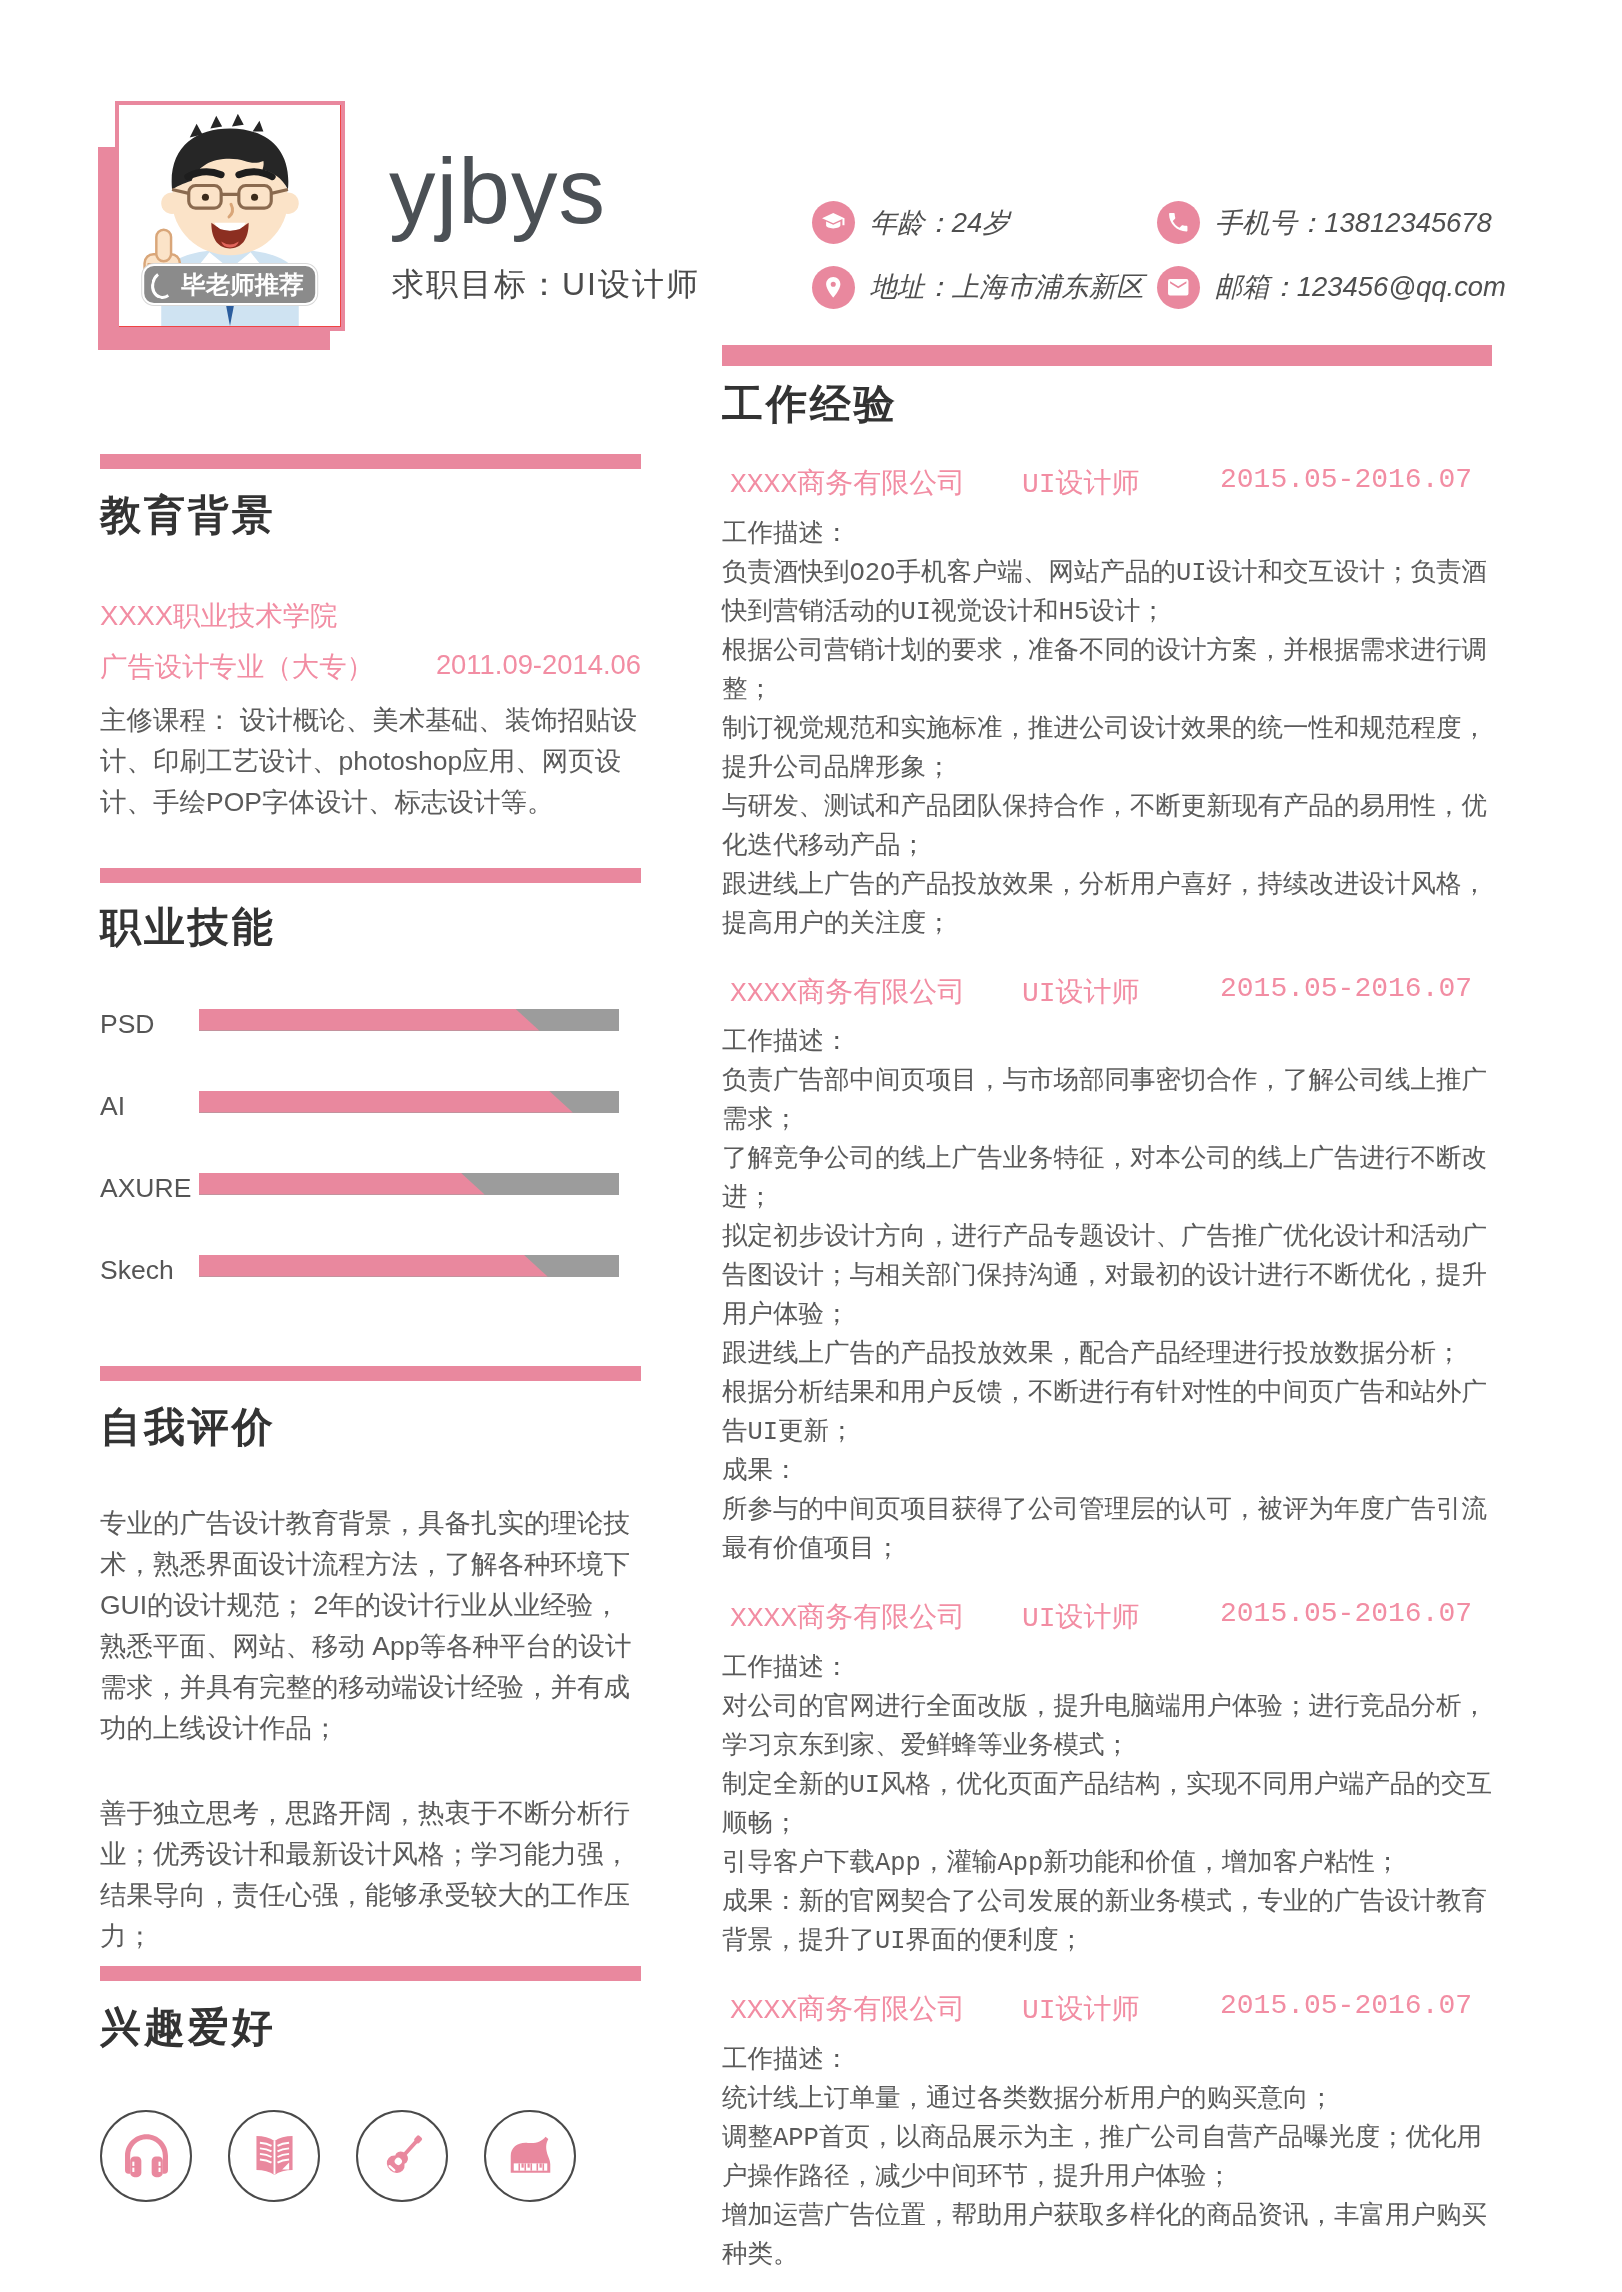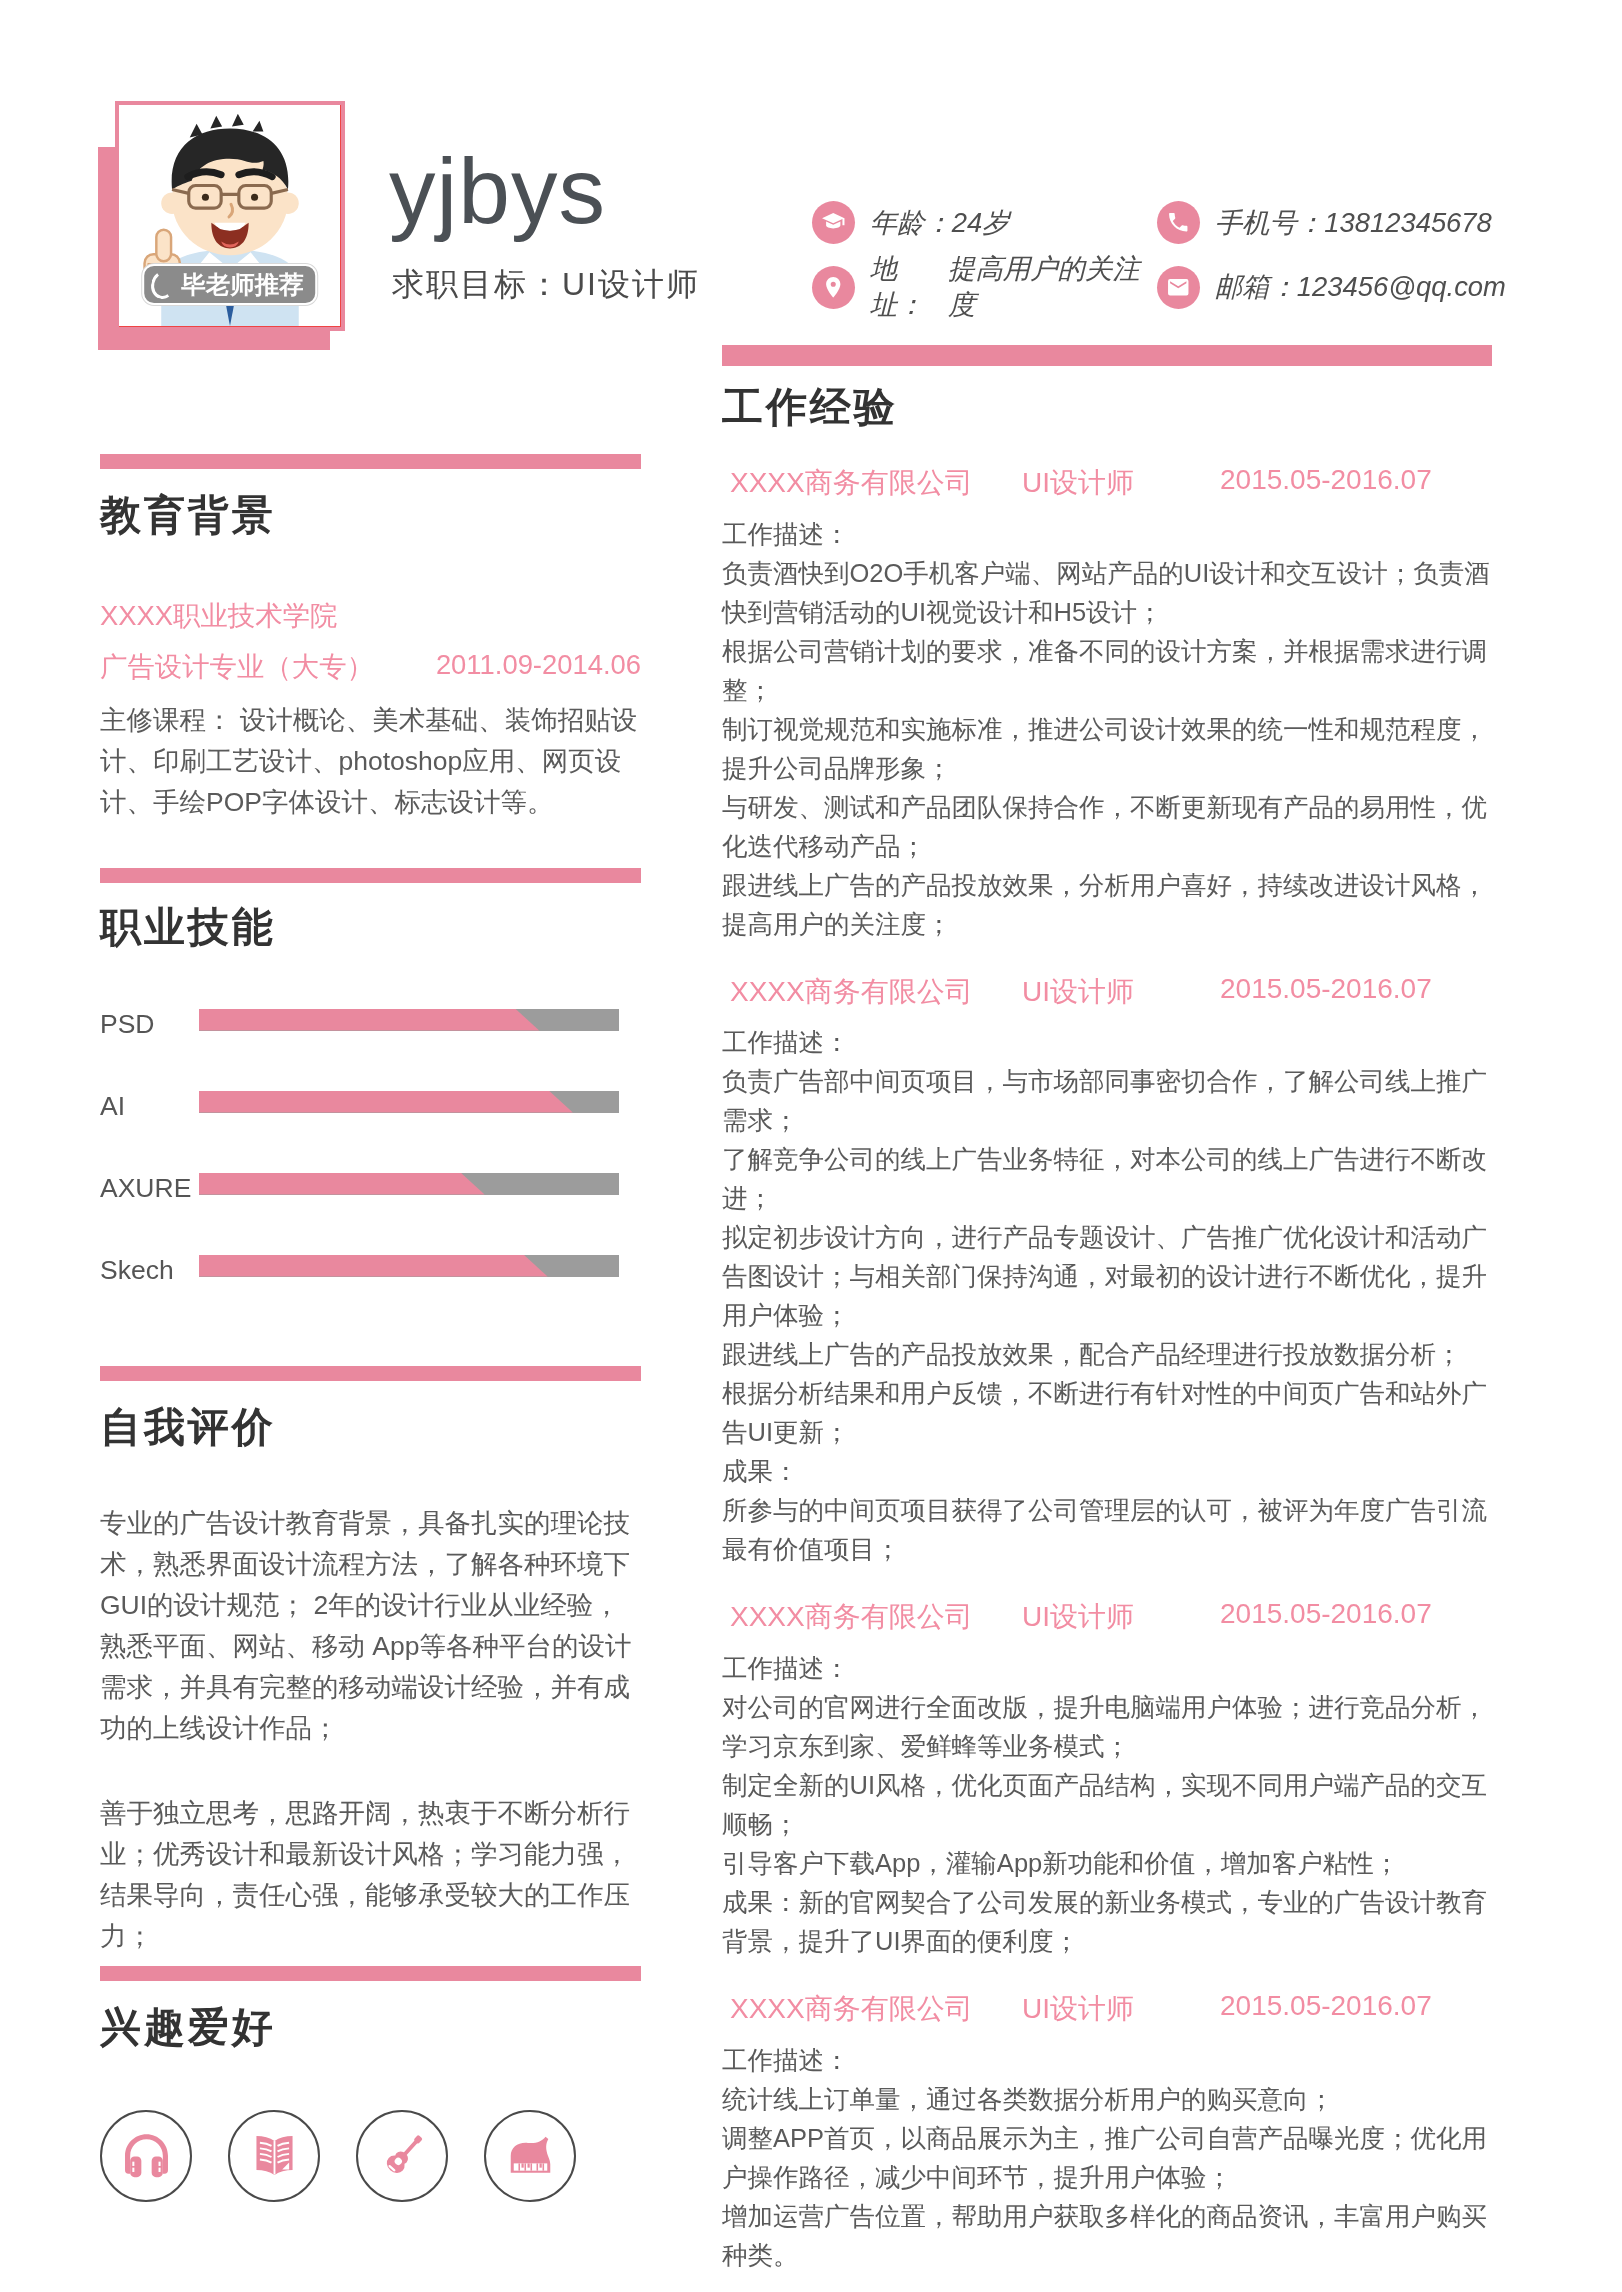--- a/index.html
+++ b/index.html
@@ -71,21 +71,21 @@
   .sec-self{left:100px;top:1400px;width:541px;}
   .sec-self p{margin:0;font-size:26.5px;line-height:41px;color:var(--body);}
   .sec-self p.first{margin-top:48px;}
   .sec-self p.second{margin-top:44px;}
   
   .sec-hobby{left:100px;top:2000px;width:549px;}
   .hobbies{margin-top:55px;display:flex;gap:36px;}
   .hobby{width:92px;height:92px;border:2.9px solid #4A4A4A;border-radius:50%;display:flex;align-items:center;justify-content:center;background:#fff;}
   .hobby svg{width:55px;height:55px;fill:var(--pink);}
   
-  .sec-work{left:722px;top:380px;width:774px;}
+  .sec-work{left:722px;top:380px;width:774px;font-family:Liberation Mono, monospace;}
   .entry{margin-top:29px;}
   .entry-head{position:relative;height:37px;font-size:28px;color:var(--pink-text);}
   .entry-head .company{position:absolute;left:8px;}
   .entry-head .jobtitle{position:absolute;left:300px;}
   .entry-head .period{position:absolute;left:498px;}
   .desc{margin-top:13.7px;}
   .desc p{margin:0;font-size:25.5px;line-height:39px;color:var(--body);}
 </style>
 </head>
 <body>
@@ -162,21 +162,21 @@
       <span>手机号：</span>
       <span>13812345678</span>
     </div>
     <div class="c-item">
       <span class="c-ico">
         <svg viewBox="0 0 24 24">
             <path d="M12 2C8.13 2 5 5.13 5 9c0 5.25 7 13 7 13s7-7.75 7-13c0-3.87-3.13-7-7-7zm0 9.5a2.5 2.5 0 1 1 0-5 2.5 2.5 0 0 1 0 5z"></path>
           </svg>
       </span>
       <span>地址：</span>
-      <span>提高用户的关注度</span>
+      <span>上海市浦东新区</span>
     </div>
     <div class="c-item">
       <span class="c-ico">
         <svg viewBox="0 0 24 24">
             <path d="M20 4H4a2 2 0 0 0-2 2v12a2 2 0 0 0 2 2h16a2 2 0 0 0 2-2V6a2 2 0 0 0-2-2zm0 4-8 5-8-5V6l8 5 8-5z"></path>
           </svg>
       </span>
       <span>邮箱：</span>
       <span>123456@qq.com</span>
     </div>

